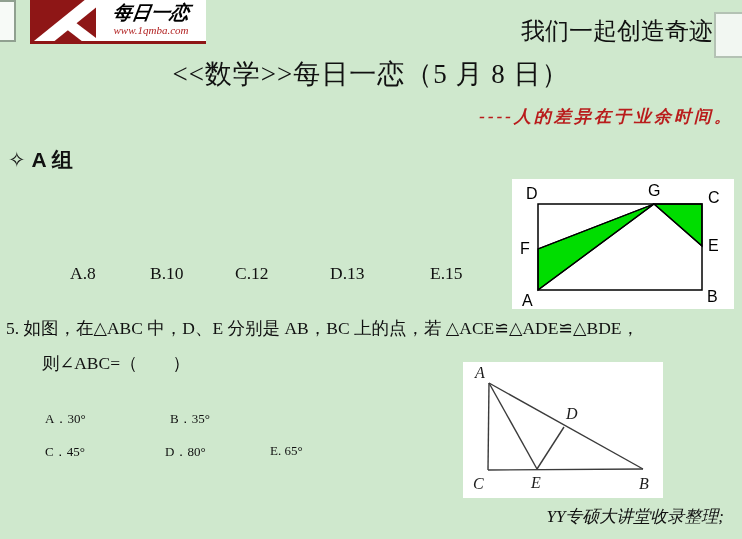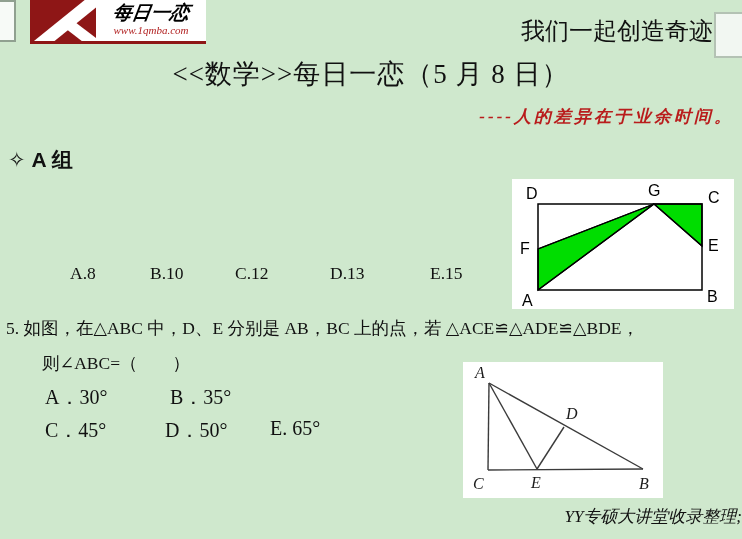--- a/index.html
+++ b/index.html
@@ -27,28 +27,28 @@
   
   .qtext{font-size:17.5px;line-height:28px;white-space:nowrap;}
   .q1-lines{top:179px;left:6px;}
   .q1-options{top:263px;left:5px;width:510px;height:24px;margin-left:40px;}
   .q1-options span{position:absolute;font-size:17.5px;}
   .o1a{left:25px}.o1b{left:105px}.o1c{left:190px}.o1d{left:285px}.o1e{left:385px}
   .q2-line1{top:314px;left:6px;}
   .q2-line2{top:349px;left:42px;}
   .q2-row1{top:384px;left:0;width:470px;height:24px;}
   .q2-row2{top:417px;left:0;width:470px;height:24px;text-decoration:underline;}
-  .q2-row1 span,.q2-row2 span{position:absolute;font-size:20px;white-space:nowrap;}
+  .q2-row1 span,.q2-row2 span{position:absolute;font-size:13px;white-space:nowrap;margin-top:26px;}
   .o2a{left:45px}.o2b{left:170px}.o2c{left:45px}.o2d{left:165px}.o2e{left:270px}
   
   .fig1{left:512px;top:179px;}
   .fig2{left:463px;top:362px;}
   .fig-label-sans{font-family:"Liberation Sans","DejaVu Sans",sans-serif;font-size:16px;fill:#000;}
   .fig-label-italic{font-family:"Liberation Serif","DejaVu Serif",serif;font-style:italic;font-size:16px;fill:#1b1b1b;}
-  .footer{top:505px;right:0;font-size:17px;font-style:italic;white-space:nowrap;}
+  .footer{top:505px;right:18px;font-size:17px;font-style:italic;white-space:nowrap;}
 </style>
 </head>
 <body>
 
 <div class="abs marker-left"></div>
 <div class="abs marker-right"></div>
 
 <div class="abs logo">
   <svg width="66" height="41">
     <rect x="0" y="0" width="66" height="41" fill="#8e1616"></rect>
@@ -97,21 +97,21 @@
 </svg>
 
 <div class="abs qtext q2-line1">5. 如图，在△ABC 中，D、E 分别是 AB，BC 上的点，若  △ACE≌△ADE≌△BDE，</div>
 <div class="abs qtext q2-line2">则∠ABC=（　　）</div>
 <div class="abs q2-row1">
   <span class="o2a">A．30°</span>
   <span class="o2b">B．35°</span>
 </div>
 <div class="abs q2-row2">
   <span class="o2c">C．45°</span>
-  <span class="o2d">D．50°</span>
+  <span class="o2d">D．80°</span>
   <span class="o2e">E. 65°</span>
 </div>
 
 <svg class="abs fig2" width="200" height="136">
   <rect x="0" y="0" width="200" height="136" fill="#ffffff"></rect>
   <line x1="26" y1="21" x2="25" y2="108" stroke="#3b3b3b" stroke-width="1.4"></line>
   <line x1="25" y1="108" x2="180" y2="107" stroke="#3b3b3b" stroke-width="1.4"></line>
   <line x1="26" y1="21" x2="180" y2="107" stroke="#3b3b3b" stroke-width="1.4"></line>
   <line x1="26" y1="21" x2="74" y2="107" stroke="#3b3b3b" stroke-width="1.4"></line>
   <line x1="74" y1="107" x2="101" y2="65" stroke="#3b3b3b" stroke-width="1.4"></line>

